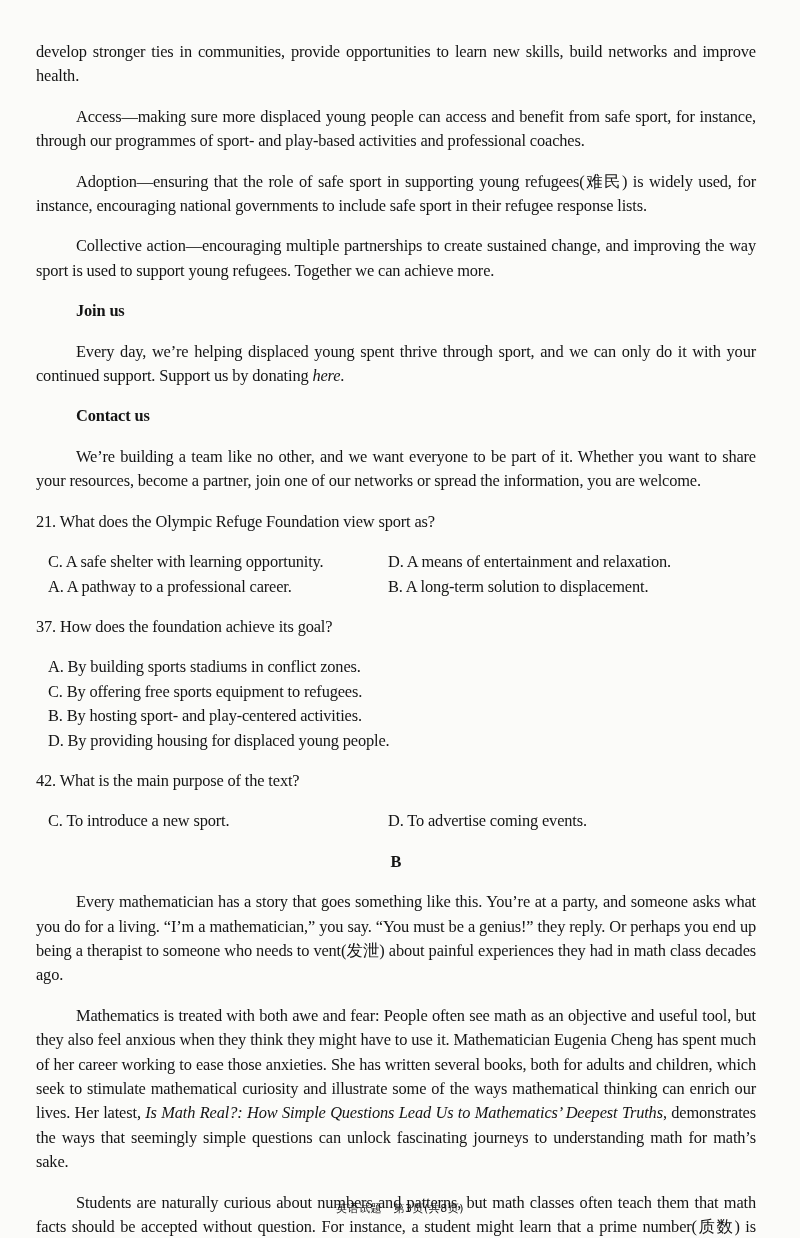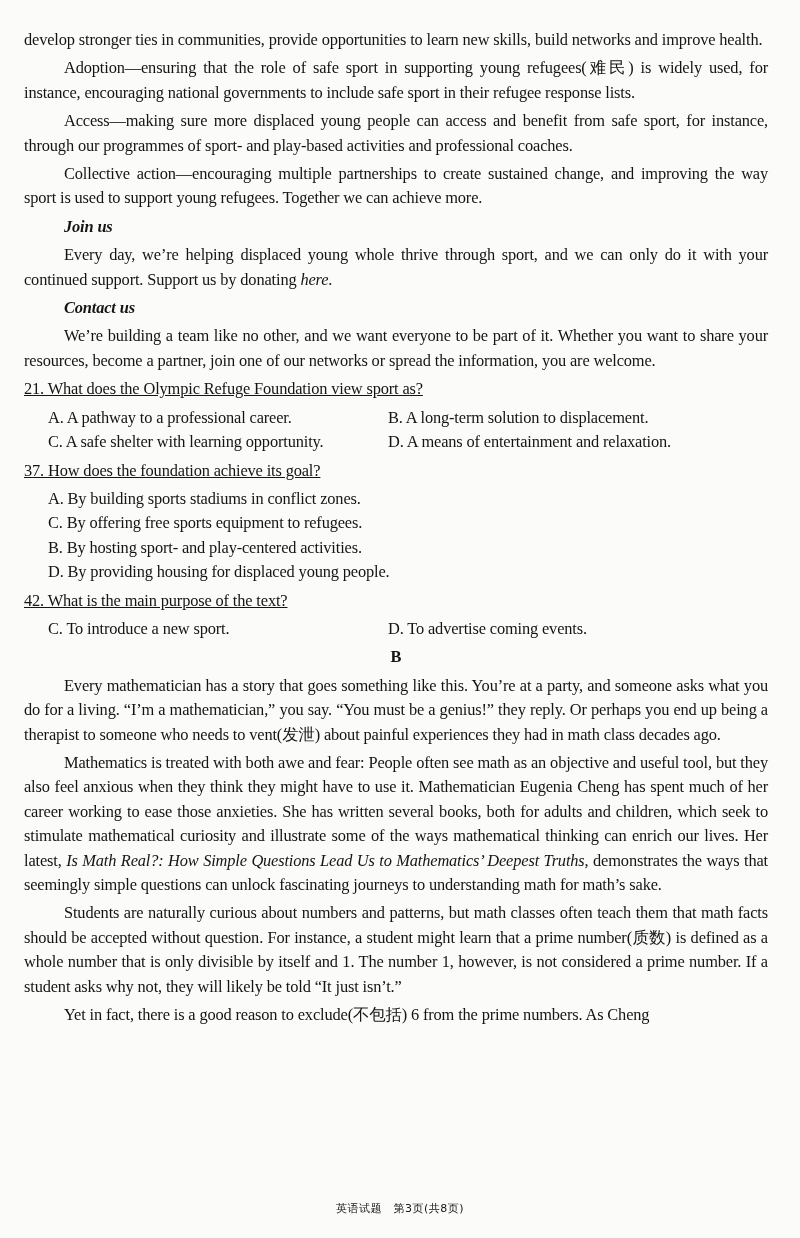--- a/index.html
+++ b/index.html
@@ -8,63 +8,63 @@
       background: #fbfbf9;
       font-family: "Liberation Serif", "DejaVu Serif", serif;
       color: #141414;
     }
     .page { position: relative; width: 800px; height: 1238px; }
     .content {
       position: absolute; left: 20px; top: 24px; width: 752px;
       font-size: 16.4px; line-height: 24.4px;
       letter-spacing: -0.15px;
     }
-    p { margin: 4px; text-align: justify; }
+    p { margin: 16px; text-align: justify; }
     .indent { text-indent: 40px; }
-    .heading { font-weight: bold; padding-left: 40px; font-style: italic; }
-    .q { margin: 4px; text-decoration: underline; }
+    .heading { font-weight: bold; padding-left: 40px; }
+    .q { margin: 16px; }
     .opts { padding-left: 28px; }
     .row { display: flex; }
     .col { width: 340px; }
     .section-letter { text-align: center; font-weight: bold; }
     i { font-style: italic; }
     .footer {
       position: absolute; left: 0; width: 800px; top: 1201px;
       text-align: center; font-size: 11px;
       font-family: "DejaVu Sans", sans-serif;
       letter-spacing: 0.5px;
     }
   </style>
 </head>
 <body>
 
 <div class="page">
   <div class="content">
 
     <p>develop stronger ties in communities, provide opportunities to learn new skills, build networks and improve health.</p>
+    <p class="indent">Access—making sure more displaced young people can access and benefit from safe sport, for instance, through our programmes of sport- and play-based activities and professional coaches.</p>
     <p class="indent">Adoption—ensuring that the role of safe sport in supporting young refugees(难民) is widely used, for instance, encouraging national governments to include safe sport in their refugee response lists.</p>
-    <p class="indent">Access—making sure more displaced young people can access and benefit from safe sport, for instance, through our programmes of sport- and play-based activities and professional coaches.</p>
     <p class="indent">Collective action—encouraging multiple partnerships to create sustained change, and improving the way sport is used to support young refugees. Together we can achieve more.</p>
 
     <p class="heading">Join us</p>
-    <p class="indent"><span>Every day, we’re helping displaced young whole thrive through sport, and we can only do it with your continued support. Support us by donating </span><i>here</i><span>.</span></p>
+    <p class="indent"><span>Every day, we’re helping displaced young spent thrive through sport, and we can only do it with your continued support. Support us by donating </span><i>here</i><span>.</span></p>
 
     <p class="heading">Contact us</p>
     <p class="indent">We’re building a team like no other, and we want everyone to be part of it. Whether you want to share your resources, become a partner, join one of our networks or spread the information, you are welcome.</p>
 
     <div>
       <p class="q">21. What does the Olympic Refuge Foundation view sport as?</p>
       <div class="opts">
         <div class="row">
+          <div class="col">C. A safe shelter with learning opportunity.</div>
+          <div>D. A means of entertainment and relaxation.</div>
+        </div>
+        <div class="row">
           <div class="col">A. A pathway to a professional career.</div>
           <div>B. A long-term solution to displacement.</div>
-        </div>
-        <div class="row">
-          <div class="col">C. A safe shelter with learning opportunity.</div>
-          <div>D. A means of entertainment and relaxation.</div>
         </div>
       </div>
     </div>
 
     <div>
       <p class="q">37. How does the foundation achieve its goal?</p>
       <div class="opts">
         <div>A. By building sports stadiums in conflict zones.</div>
         <div>C. By offering free sports equipment to refugees.</div>
         <div>B. By hosting sport- and play-centered activities.</div>

